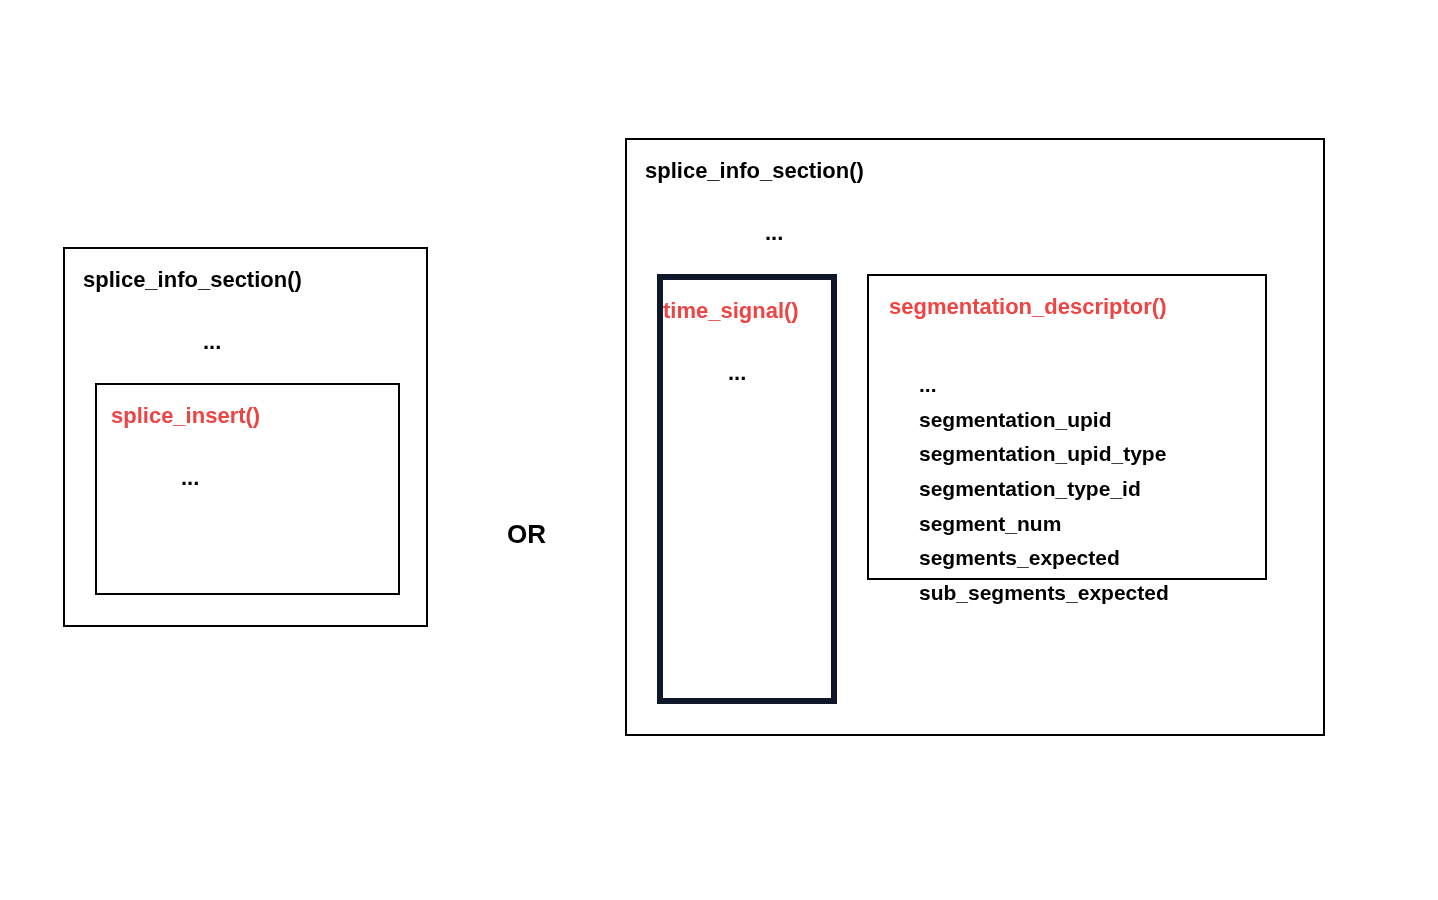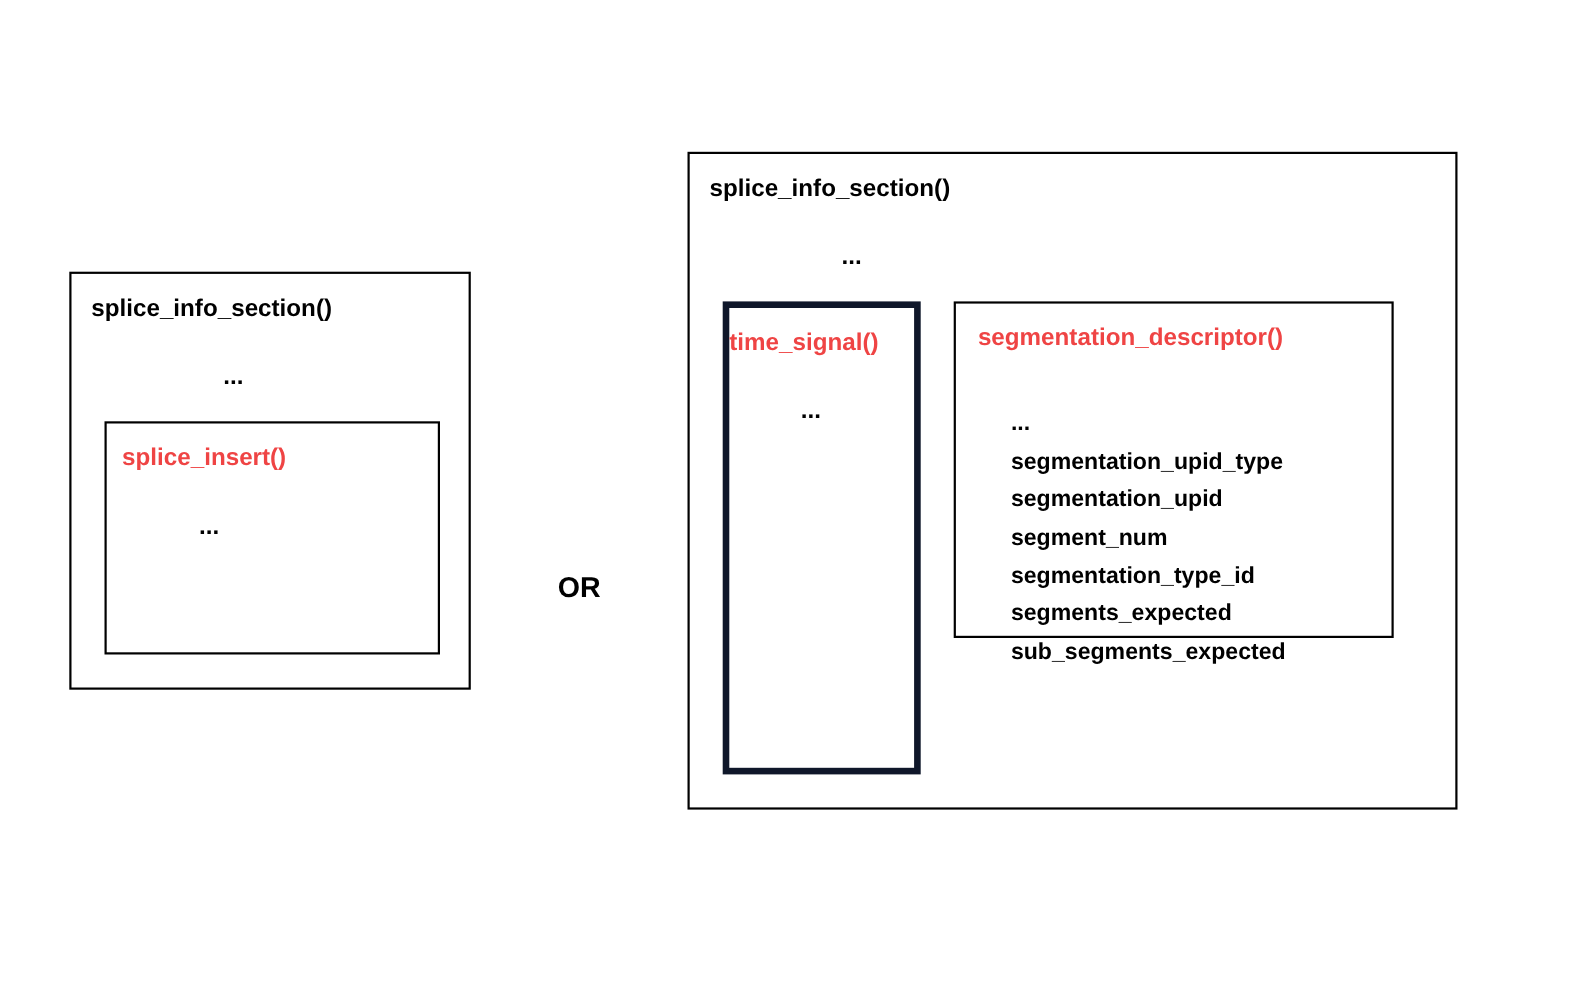--- a/index.html
+++ b/index.html
@@ -126,24 +126,24 @@
     <div class="ellipsis" style="text-align:left; padding-left:120px;">...</div>
     <div class="right-inner-container">
       <div class="time-signal-box">
         <div class="inner-box-title">time_signal()</div>
         <div class="ellipsis">...</div>
       </div>
       <div class="segmentation-box">
         <div class="inner-box-title">segmentation_descriptor()</div>
         <div class="field-list">
           <div class="field-item">...</div>
+          <div class="field-item">segmentation_upid</div>
           <div class="field-item">segmentation_upid_type</div>
-          <div class="field-item">segmentation_upid</div>
+          <div class="field-item">segmentation_type_id</div>
           <div class="field-item">segment_num</div>
-          <div class="field-item">segmentation_type_id</div>
           <div class="field-item">segments_expected</div>
           <div class="field-item">sub_segments_expected</div>
         </div>
       </div>
     </div>
   </div>
 
 </div>
 
 </body></html>

